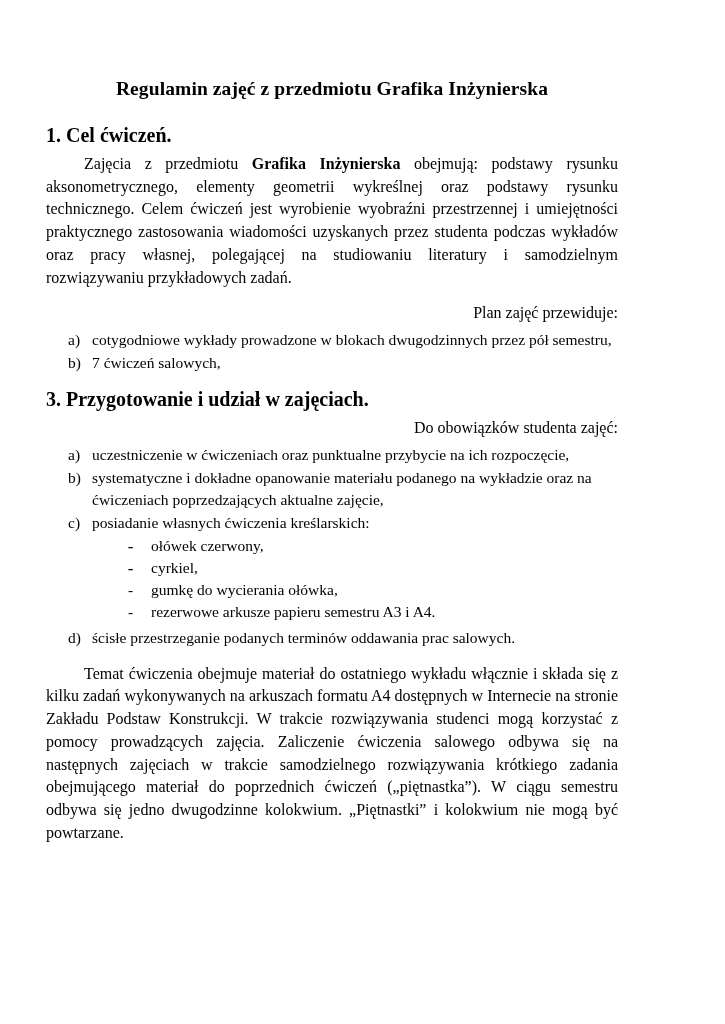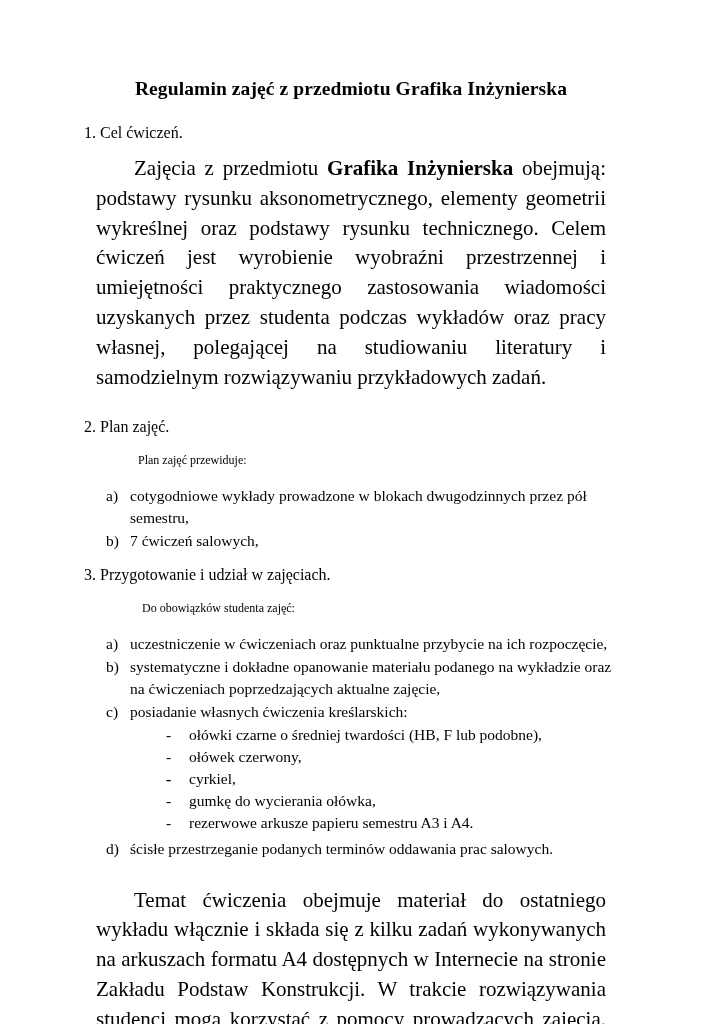--- a/index.html
+++ b/index.html
@@ -11,51 +11,52 @@
     width: 725px;
     height: 1024px;
     font-family: "Liberation Serif", serif;
     color: #000000;
     overflow: hidden;
   }
   .page {
     width: 673px;
     height: 1024px;
     box-sizing: border-box;
-    padding: 78px 55px 40px 84px;
+    padding: 78px 55px 40px 46px;
     position: relative;
   }
   .doc-title {
     text-align: center;
     font-size: 19.5px;
     font-weight: bold;
     margin: 0 0 24px 0;
     letter-spacing: 0.1px;
   }
   .section-heading {
-    font-size: 16px;
-    font-weight: normal;
+    font-size: 20px;
+    font-weight: bold;
     margin: 0 0 6px 0;
   }
   .spacer-sm { height: 13px; }
   p.body-par {
-    font-size: 21px;
+    font-size: 16px;
     line-height: 1.42;
-    margin: 12px;
+    margin: 0;
     text-align: justify;
     text-justify: inter-word;
   }
   p.body-par.indent {
     text-indent: 38px;
   }
   p.lead-line {
-    font-size: 12px;
+    font-size: 16px;
     line-height: 1.42;
-    margin: 16px;
+    margin: 0;
     padding-left: 38px;
+    text-align: right;
   }
   p.lead-line.extra {
     padding-left: 42px;
   }
   ol.letters {
     list-style: none;
     margin: 4px 0 0 0;
     padding: 0;
   }
   ol.letters > li {
@@ -95,21 +96,20 @@
 
 <div class="page">
 
   <h1 class="doc-title">Regulamin zajęć z przedmiotu Grafika Inżynierska</h1>
 
   <h2 class="section-heading">1. Cel ćwiczeń.</h2>
   <p class="body-par indent"><span>Zajęcia z przedmiotu </span><span class="bold-inline">Grafika Inżynierska</span><span> obejmują: podstawy rysunku aksonometrycznego, elementy geometrii wykreślnej oraz podstawy rysunku technicznego. Celem ćwiczeń jest wyrobienie wyobraźni przestrzennej i umiejętności praktycznego zastosowania wiadomości  uzyskanych przez studenta podczas wykładów oraz pracy własnej, polegającej na studiowaniu literatury i samodzielnym rozwiązywaniu przykładowych zadań.</span></p>
 
   <div class="spacer-sm"></div>
 
-  <h2 class="section-heading">2. Plan zajęć.</h2>
   <p class="lead-line">Plan zajęć przewiduje:</p>
   <ol class="letters">
     <li>
       <span class="marker">a)</span>
       <span>cotygodniowe wykłady prowadzone w blokach dwugodzinnych przez pół semestru,</span>
     </li>
     <li>
       <span class="marker">b)</span>
       <span>7 ćwiczeń salowych,</span>
     </li>
@@ -129,21 +129,20 @@
       <span>systematyczne i dokładne opanowanie materiału podanego na wykładzie oraz na ćwiczeniach poprzedzających aktualne zajęcie,</span>
     </li>
     <li>
       <span class="marker">c)</span>
       <span>posiadanie własnych ćwiczenia kreślarskich:</span>
     </li>
   </ol>
   <ul class="dashes">
     <li>
       <span class="marker">-</span>
-      <span>ołówki czarne o średniej twardości (HB, F lub podobne),</span>
     </li>
     <li>
       <span class="marker">-</span>
       <span>ołówek czerwony,</span>
     </li>
     <li>
       <span class="marker">-</span>
     </li>
     <li>
       <span class="marker">-</span>

